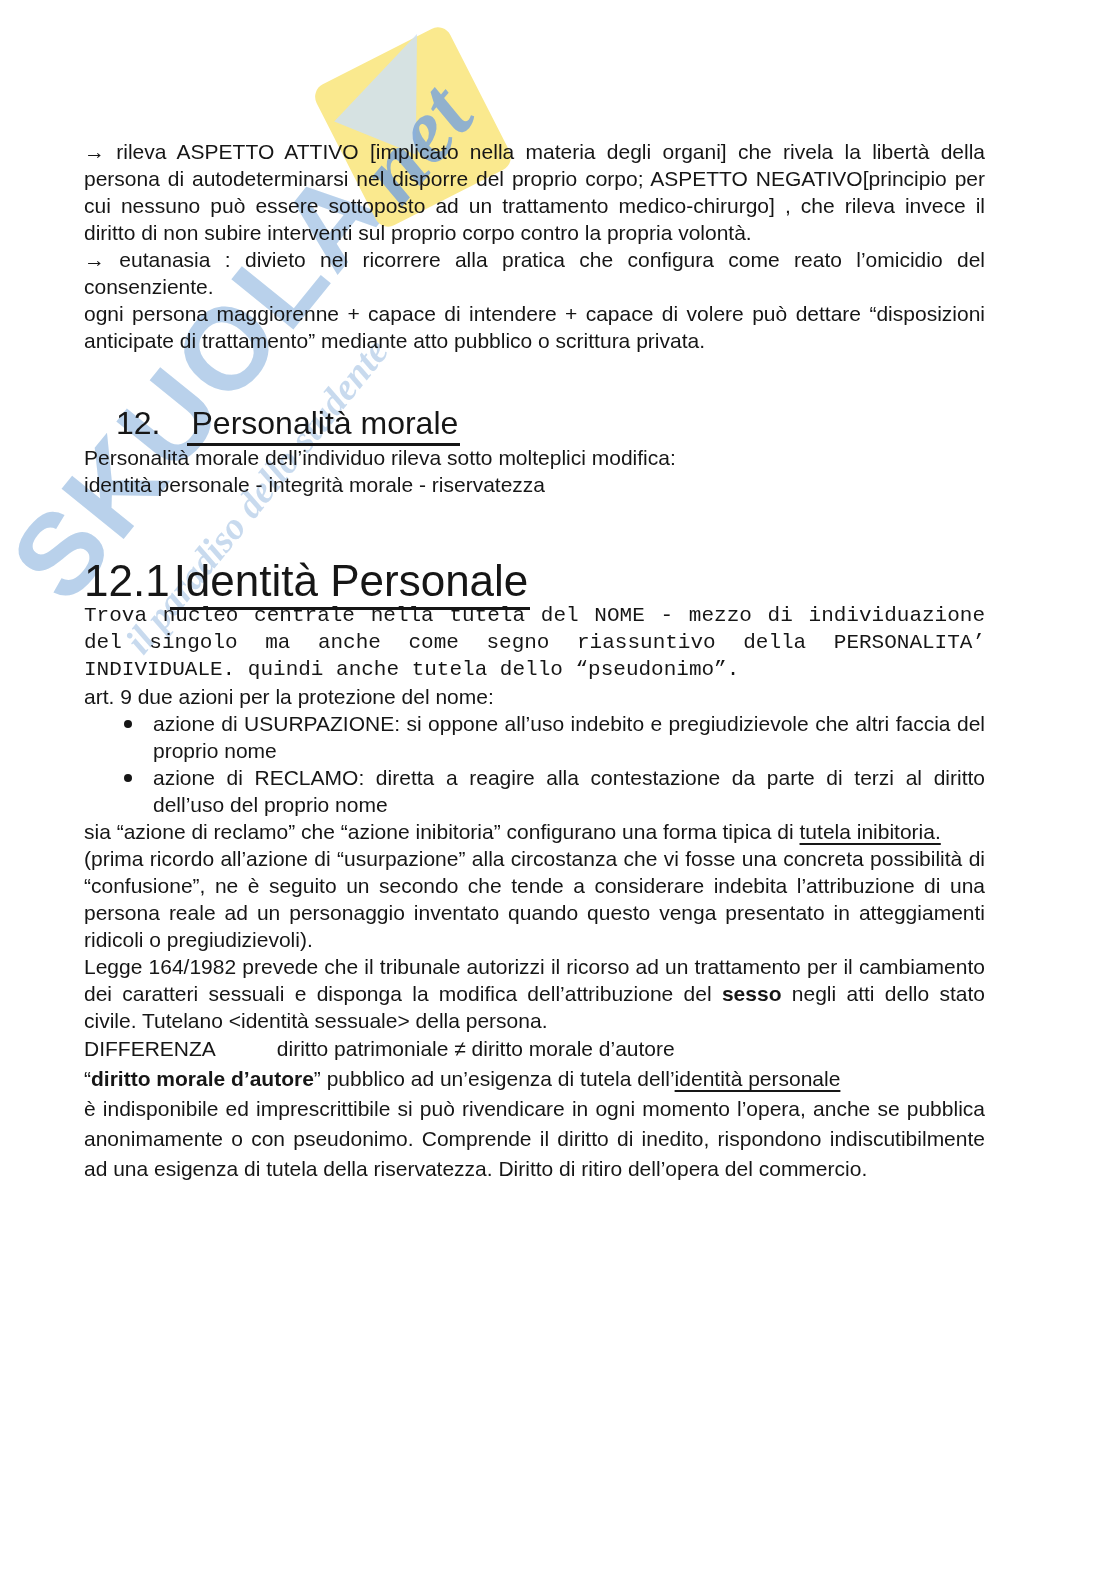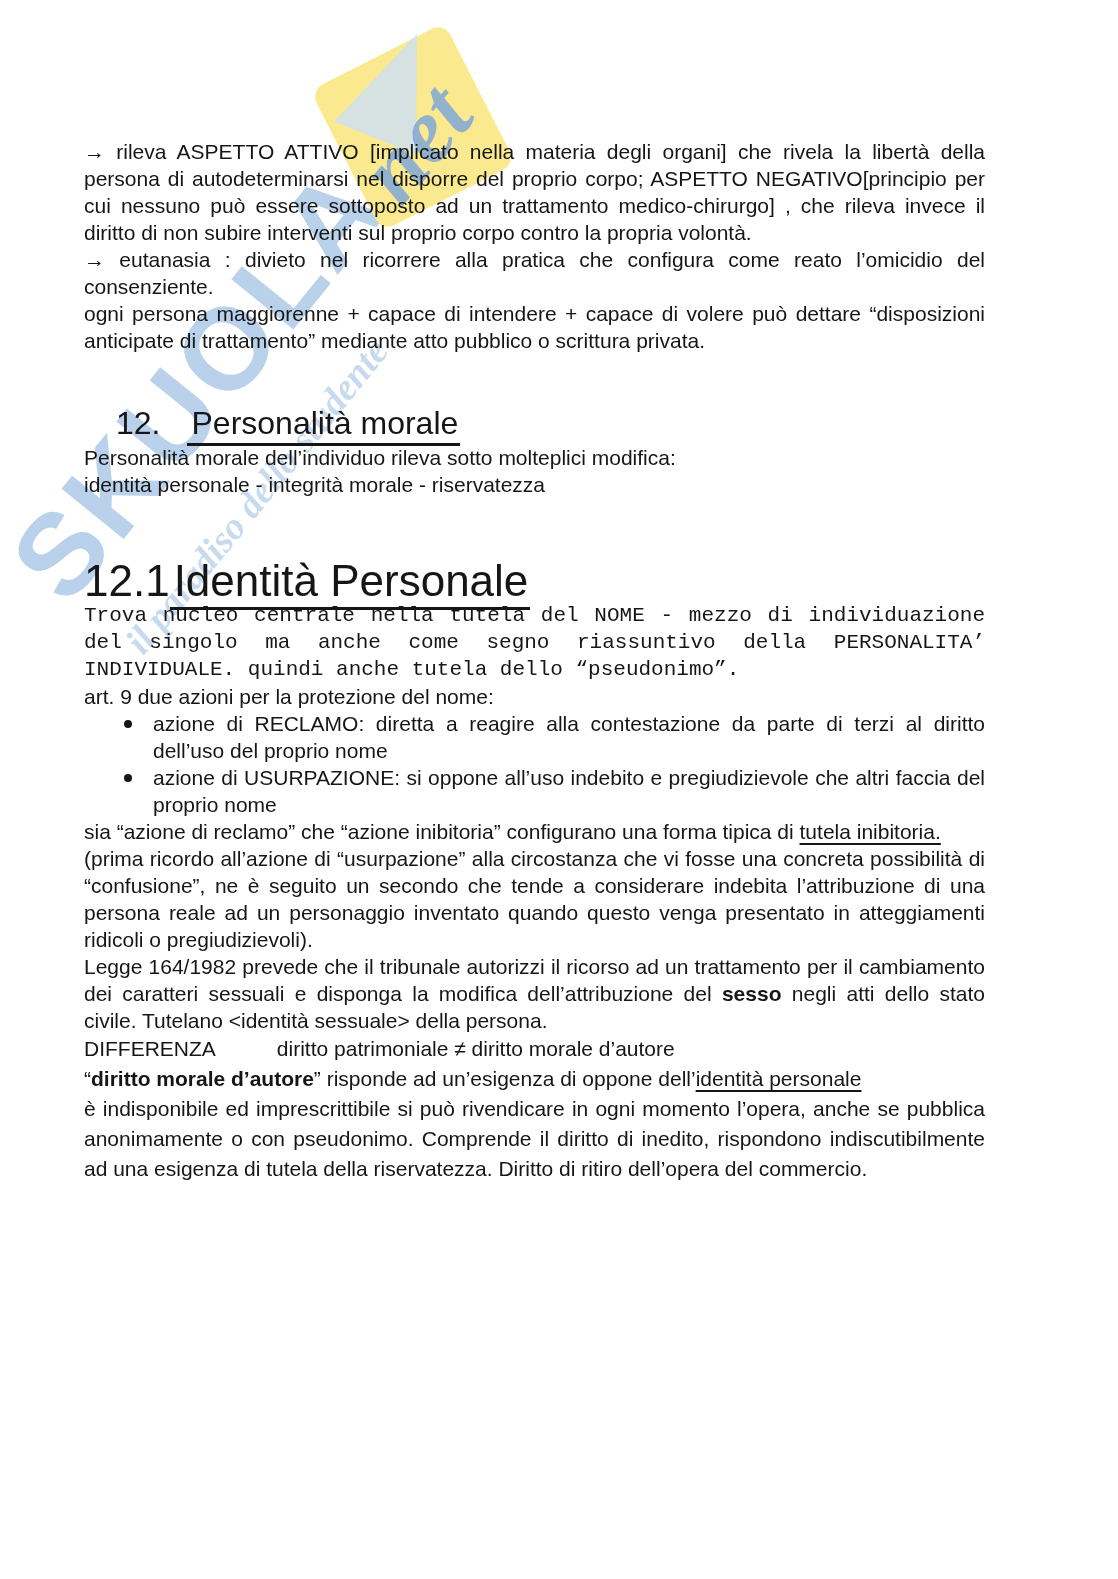--- a/index.html
+++ b/index.html
@@ -127,32 +127,32 @@
     <p class="mt-aspetti">Personalità morale dell’individuo rileva sotto molteplici modifica:</p>
     <p>identità personale - integrità morale - riservatezza</p>
 
     <h2 class="doc-h2"><span class="h-number">12.1</span><span class="h-title">Identità Personale</span></h2>
 
     <p class="justify mt-nome">Trova nucleo centrale nella tutela del NOME - mezzo di individuazione del singolo ma anche come segno riassuntivo della PERSONALITA’ INDIVIDUALE. quindi anche tutela dello “pseudonimo”.</p>
 
     <p class="mt-art7">art. 9 due azioni per la protezione del nome:</p>
 
     <ul class="azioni">
+      <li><span class="bullet-dot"></span><span>azione di USURPAZIONE: si oppone all’uso indebito e pregiudizievole che altri faccia del proprio nome</span></li>
       <li><span class="bullet-dot"></span><span>azione di RECLAMO: diretta a reagire alla contestazione da parte di terzi al diritto dell’uso del proprio nome</span></li>
-      <li><span class="bullet-dot"></span><span>azione di USURPAZIONE: si oppone all’uso indebito e pregiudizievole che altri faccia del proprio nome</span></li>
     </ul>
 
     <p class="justify mt-tutela"><span>sia “azione di reclamo” che “azione inibitoria” configurano una forma tipica di </span><span class="seg-underline">tutela inibitoria.</span></p>
 
     <p class="justify">(prima ricordo all’azione di “usurpazione” alla circostanza che vi fosse una concreta possibilità di “confusione”, ne è seguito un secondo che tende a considerare indebita l’attribuzione di una persona reale ad un personaggio inventato quando questo venga presentato in atteggiamenti ridicoli o pregiudizievoli).</p>
 
     <p class="justify mt-legge"><span>Legge 164/1982 prevede che il tribunale autorizzi il ricorso ad un trattamento per il cambiamento dei caratteri sessuali e disponga la modifica dell’attribuzione del </span><span class="seg-bold">sesso</span><span> negli atti dello stato civile. Tutelano &lt;identità sessuale&gt; della persona.</span></p>
 
     <div class="group-autore">
       <p class="mt-differenza"><span>DIFFERENZA</span><span class="diff-right">diritto patrimoniale ≠ diritto morale d’autore</span></p>
 
-      <p><span>“</span><span class="seg-bold">diritto morale d’autore</span><span>” risponde ad un’esigenza di oppone dell’</span><span class="seg-underline">identità personale</span></p>
+      <p><span>“</span><span class="seg-bold">diritto morale d’autore</span><span>” pubblico ad un’esigenza di tutela dell’</span><span class="seg-underline">identità personale</span></p>
 
       <p class="justify">è indisponibile ed imprescrittibile si può rivendicare in ogni momento l’opera, anche se pubblica anonimamente o con pseudonimo. Comprende il diritto di inedito, rispondono indiscutibilmente ad una esigenza di tutela della riservatezza. Diritto di ritiro dell’opera del commercio.</p>
     </div>
 
   </div>
 </div>
 
 </body></html>

